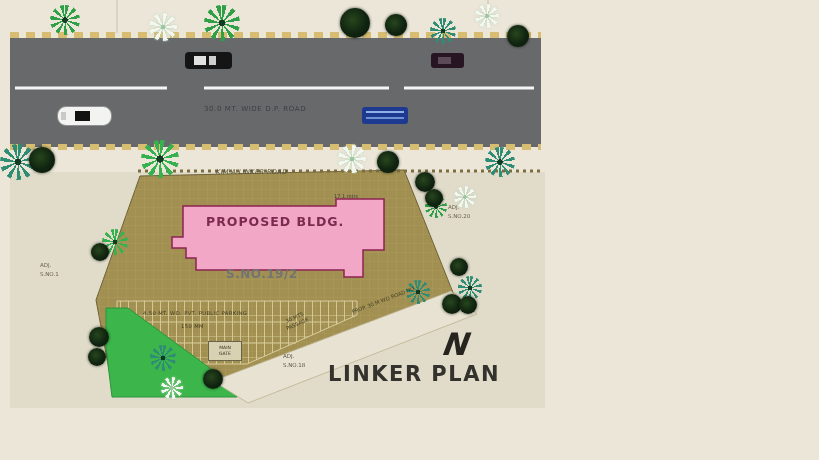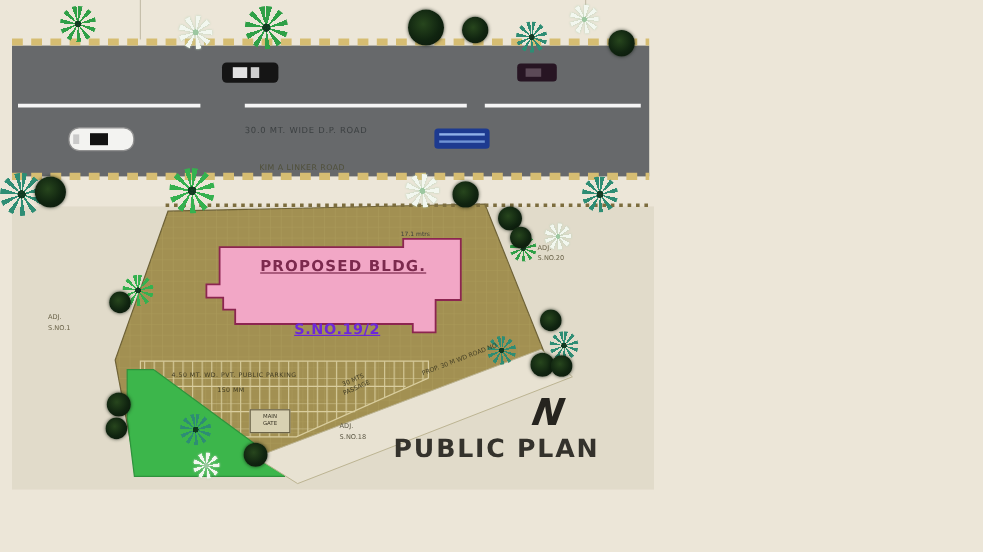--- a/index.html
+++ b/index.html
@@ -1,21 +1,21 @@
 <!DOCTYPE html>
 <html><head>
 <meta charset="utf-8">
 <style>
   html,body{margin:0;padding:0;background:#ece6d8;}
   #canvas{position:relative;width:819px;height:460px;overflow:hidden;background:#ece6d8;
           font-family:"DejaVu Sans",sans-serif;}
   #plan-svg{position:absolute;left:0;top:0;z-index:1;}
   #scene-layer{position:absolute;left:0;top:0;width:819px;height:460px;z-index:2;pointer-events:none;}
   .lbl{position:absolute;z-index:3;white-space:nowrap;color:#4a4536;line-height:1.25;}
-  .ctr{text-align:center;text-decoration:underline;}
+  .ctr{text-align:left;}
 
   
   .tree{position:absolute;transform:translate(-50%,-50%);border-radius:50%;}
   .tree-dark{background:radial-gradient(circle at 42% 40%, #27461d 0%, #102410 55%, #0a150a 100%);
              box-shadow:0 0 3px rgba(10,20,8,.75);}
   .tree-palm{background:
       radial-gradient(circle, rgba(12,52,28,.95) 0 13%, rgba(0,0,0,0) 14%),
       repeating-conic-gradient(var(--tc,#2fa047) 0deg 15deg, rgba(0,0,0,0) 15deg 34deg);}
   .tree-flower{background:
       radial-gradient(circle, #9cc7a0 0 12%, rgba(0,0,0,0) 13%),
@@ -31,24 +31,24 @@
   .car-white::before{content:"";position:absolute;left:32%;top:24%;width:28%;height:52%;background:#121212;}
   .car-white::after{content:"";position:absolute;left:6%;top:30%;width:10%;height:40%;background:#c9c9c9;}
   .car-blue{background:#1d3a90;border-radius:3px;}
   .car-blue::before{content:"";position:absolute;left:8%;top:26%;width:84%;height:12%;background:#8fb0e8;}
   .car-blue::after{content:"";position:absolute;left:8%;top:60%;width:84%;height:12%;background:#6f92d4;}
   .car-maroon{background:#271523;border-radius:3px;}
   .car-maroon::before{content:"";position:absolute;left:22%;top:28%;width:40%;height:44%;background:#5c4a57;}
 
   
   #road-name{left:204px;top:105px;width:156px;font-size:7px;letter-spacing:.6px;color:#3c4042;}
-  #road-edge-label{left:216px;top:136px;font-size:6.5px;color:#50503a;letter-spacing:.4px;}
+  #road-edge-label{left:216px;top:168px;font-size:6.5px;color:#50503a;letter-spacing:.4px;font-style:italic;}
   #building-label{left:206px;top:214px;width:160px;font-size:12.5px;font-weight:bold;
                   letter-spacing:1px;color:#7c2a4e;}
-  #plot-label{left:226px;top:267px;width:110px;font-size:12px;font-weight:bold;color:#6d28d9;letter-spacing:.5px;}
+  #plot-label{left:226px;top:267px;width:110px;font-size:12px;font-weight:bold;color:#737373;letter-spacing:.5px;}
   #dim-label{left:334px;top:193px;font-size:5px;color:#3c3c3c;}
   #parking-label-1{left:143px;top:310px;font-size:5.2px;letter-spacing:.4px;color:#403b22;}
   #parking-label-2{left:181px;top:323px;font-size:5.2px;letter-spacing:.4px;color:#403b22;}
   #gate-box{left:208px;top:341px;width:34px;height:20px;background:#d8d1b2;border:1px solid #6b6348;
             box-sizing:border-box;display:flex;flex-direction:column;align-items:center;justify-content:center;}
   #gate-box span{display:block;font-size:4.5px;color:#3a3526;line-height:1.4;}
   #passage-label{left:284px;top:314px;font-size:5.2px;color:#474126;transform:rotate(-24deg);text-align:center;}
   #passage-label span{display:block;}
   #roadno-label{left:350px;top:297px;font-size:5.2px;color:#474126;transform:rotate(-21deg);}
   .adj{font-size:5.5px;color:#6a6349;line-height:1.55;}
@@ -163,15 +163,15 @@
   </div>
   <div class="lbl adj" id="adj-right">
     <span>ADJ.</span>
     <span>S.NO.20</span>
   </div>
   <div class="lbl adj" id="adj-bottom">
     <span>ADJ.</span>
     <span>S.NO.18</span>
   </div>
 
-  <div class="lbl" id="plan-title">PUBLIC PLAN</div>
+  <div class="lbl" id="plan-title">LINKER PLAN</div>
   <div class="lbl" id="north-symbol">N</div>
 </div>
 
 </body></html>

